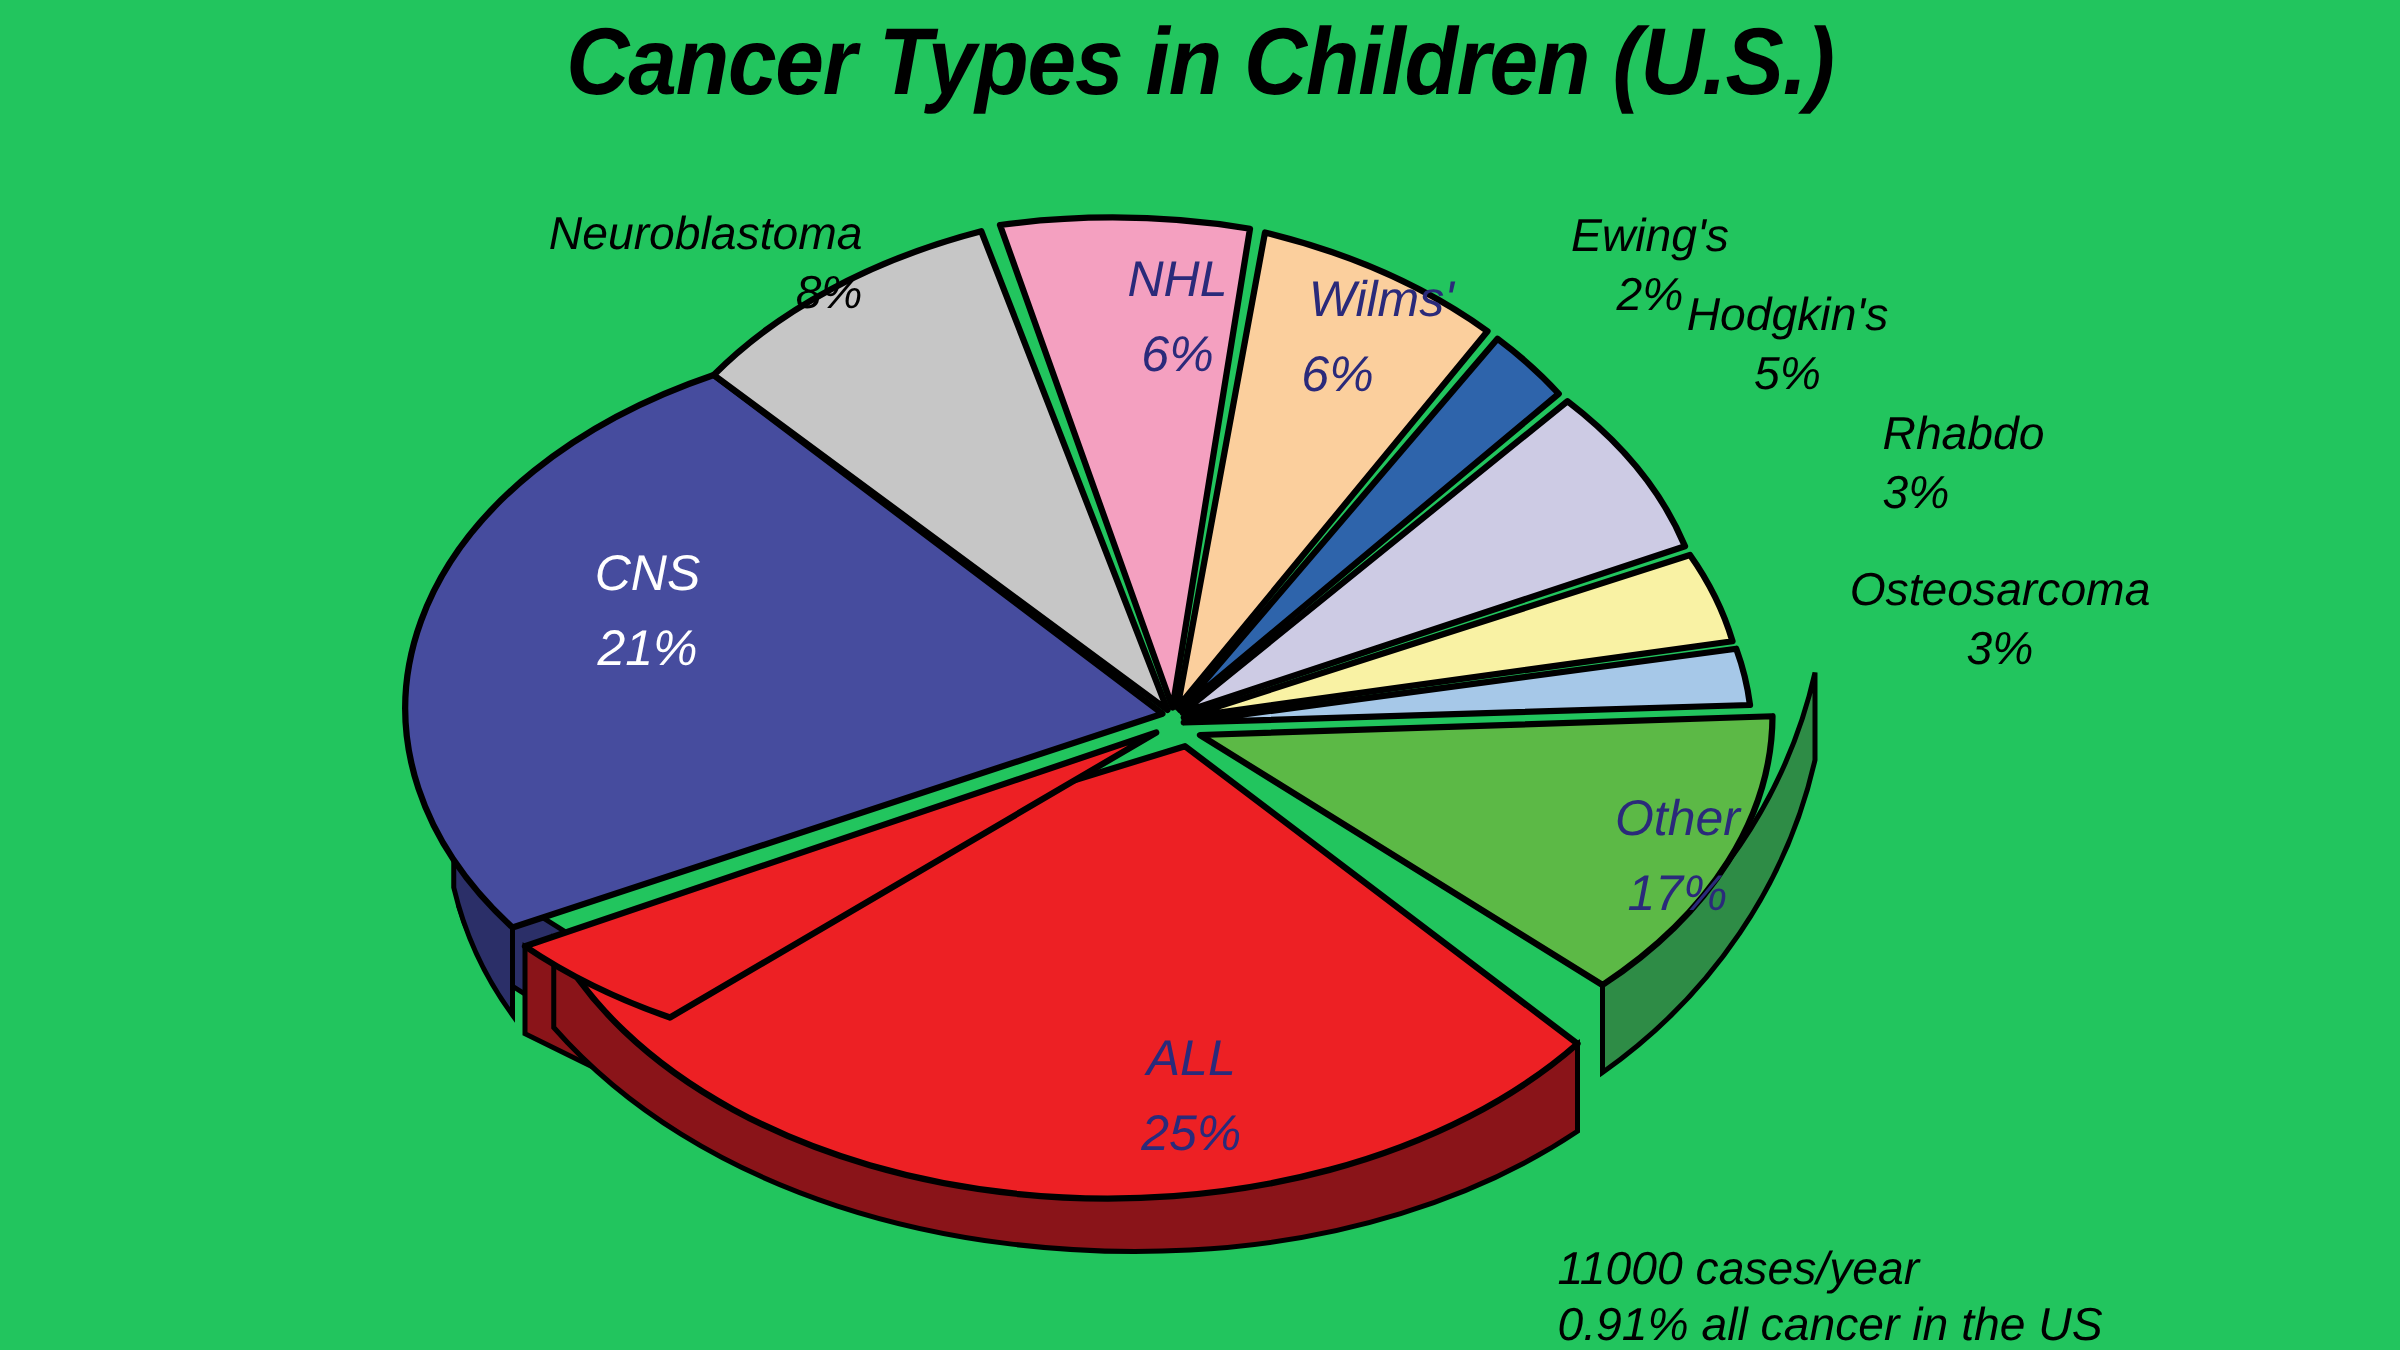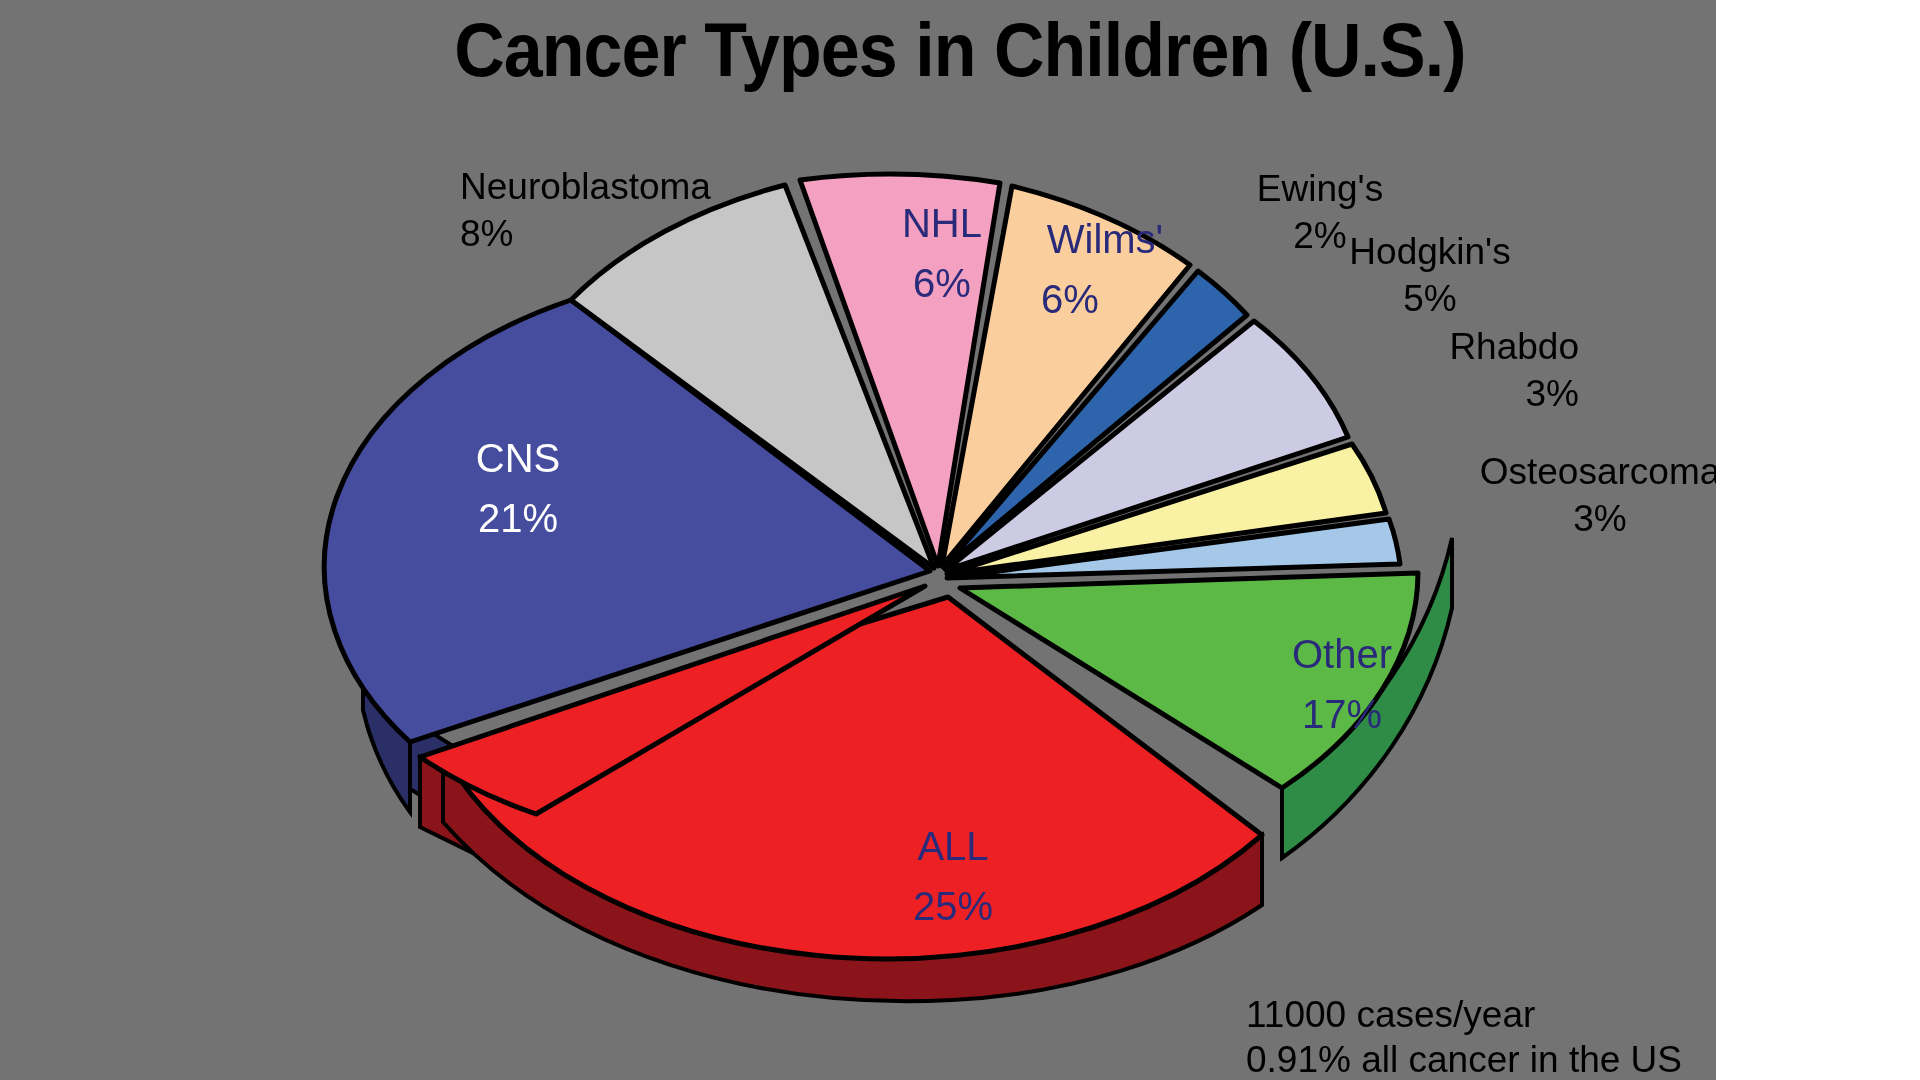--- a/index.html
+++ b/index.html
@@ -2,25 +2,26 @@
 <html><head>
 <meta charset="utf-8">
 <style>
   html, body {
     margin: 0;
     padding: 0;
     background: #ffffff;
   }
   #page {
     position: relative;
-    width: 1716px;
+    width: 1920px;
     height: 1080px;
-    background: #737373;
+    background: #22c55e;
     overflow: hidden;
     font-family: "Liberation Sans", sans-serif;
+    font-style: italic;
   }
   #chart-title {
     position: absolute;
     top: 6px;
     left: 0;
     width: 1920px;
     text-align: center;
     font-family: "Liberation Sans", sans-serif;
     font-weight: bold;
     font-size: 76px;
@@ -147,36 +148,36 @@
       <text x="1070" y="313" fill="#2a2a7a">6%</text>
 
       <text x="1342" y="668" fill="#2a2a7a">Other</text>
       <text x="1342" y="728" fill="#2a2a7a">17%</text>
 
       <text x="953" y="860" fill="#2a2a7a">ALL</text>
       <text x="953" y="920" fill="#2a2a7a">25%</text>
     </g>
   </svg>
 
-  <div class="outside-label" style="left:430px; top:163px; text-align:left; width:260px;margin-left:30px;">
+  <div class="outside-label" style="left:430px; top:163px; text-align:right; width:260px;">
     <span>Neuroblastoma</span>
     <span class="pct">8%</span>
   </div>
 
   <div class="outside-label" style="left:1245px; top:165px; text-align:center; width:150px;">
     <span>Ewing's</span>
     <span class="pct">2%</span>
   </div>
 
   <div class="outside-label" style="left:1335px; top:228px; text-align:center; width:190px;">
     <span>Hodgkin's</span>
     <span class="pct">5%</span>
   </div>
 
-  <div class="outside-label" style="left:1404px; top:323px; text-align:right; width:175px;">
+  <div class="outside-label" style="left:1506px; top:323px; text-align:left; width:175px;">
     <span>Rhabdo</span>
     <span class="pct">3%</span>
   </div>
 
   <div class="outside-label" style="left:1455px; top:423px; text-align:center; width:290px;margin-top:25px;">
     <span>Osteosarcoma</span>
     <span class="pct">3%</span>
   </div>
 
 

